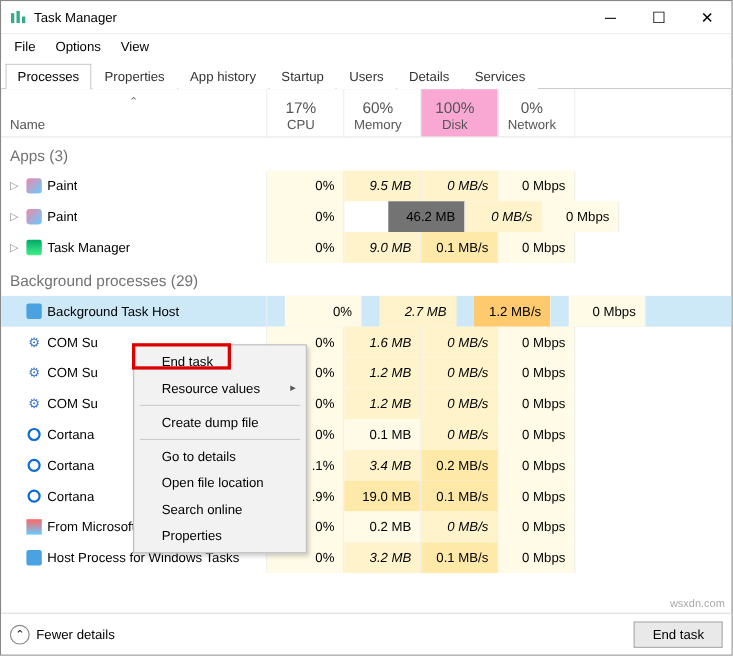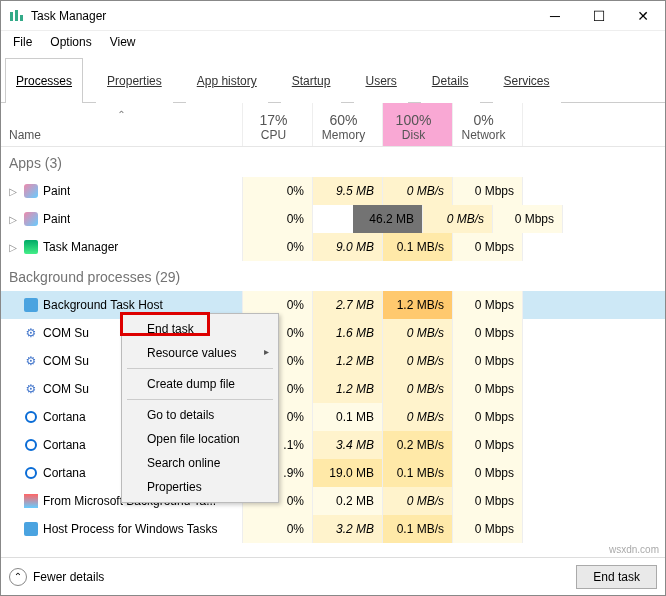--- a/index.html
+++ b/index.html
@@ -10,37 +10,37 @@
 .titlebar .icon { width: 16px; height: 16px; margin-right: 6px; }
 .titlebar .title { flex: 1; }
 .titlebar .wbtn { width: 44px; height: 30px; display: flex; align-items: center; justify-content: center; font-size: 14px; }
 
 
 .menubar { height: 22px; display: flex; align-items: center; padding-left: 4px; gap: 2px; }
 .menuitem { padding: 2px 8px; }
 
 
 .tabs { display: flex; border-bottom: 1px solid #ccc; padding: 4px 4px 0 4px; background: #fff; }
-.tab { padding: 15px 10px; border: 1px solid transparent; border-bottom: none; margin-right: 13px; position: relative; top: 1px; background: #fff; text-decoration: underline; }
+.tab { padding: 4px 10px; border: 1px solid transparent; border-bottom: none; margin-right: 1px; position: relative; top: 1px; background: #fff; }
 .tab.active { border-color: #ccc; background: #fff; }
 .tab:not(.active) { color: #333; }
 
 
 .grid { display: flex; flex-direction: column; }
 .headerrow { display: flex; border-bottom: 1px solid #e6e6e6; height: 44px; }
 .hname { width: 242px; display: flex; flex-direction: column; justify-content: flex-end; padding: 0 8px 4px 8px; color: #555; }
 .hname .sort { text-align: center; color: #777; font-size: 10px; margin-bottom: 8px; }
 .hcol { width: 70px; display: flex; flex-direction: column; justify-content: flex-end; align-items: center; padding: 0 8px 4px 0; color: #555; }
 .hcol .pct { font-size: 14px; }
 .hcol.disk { background: #f9a8d4; }
 
 
 .section { color: #737373; padding: 8px 8px 6px 8px; font-size: 14px; }
 .row { display: flex; height: 28px; align-items: stretch; }
-.row.sel { background: #cde8f6; }
+.row.sel { background: #cde8f6; gap: 16px; }
 .cname { width: 242px; display: flex; align-items: center; padding-left: 6px; gap: 4px; overflow: hidden; white-space: nowrap; }
 .expander { width: 12px; text-align: center; color: #888; font-size: 10px; }
 .appicon { width: 16px; height: 16px; display: inline-flex; align-items: center; justify-content: center; font-size: 12px; }
 .cname .label { overflow: hidden; text-overflow: ellipsis; }
 .ccol { width: 70px; display: flex; align-items: center; justify-content: flex-end; padding-right: 8px; }
 
 
 .heat0 { background: #fffbe6; }
 .heat1 { background: #fff3cc; font-style: italic; }
 .heat2 { background: #ffe9a8; }

